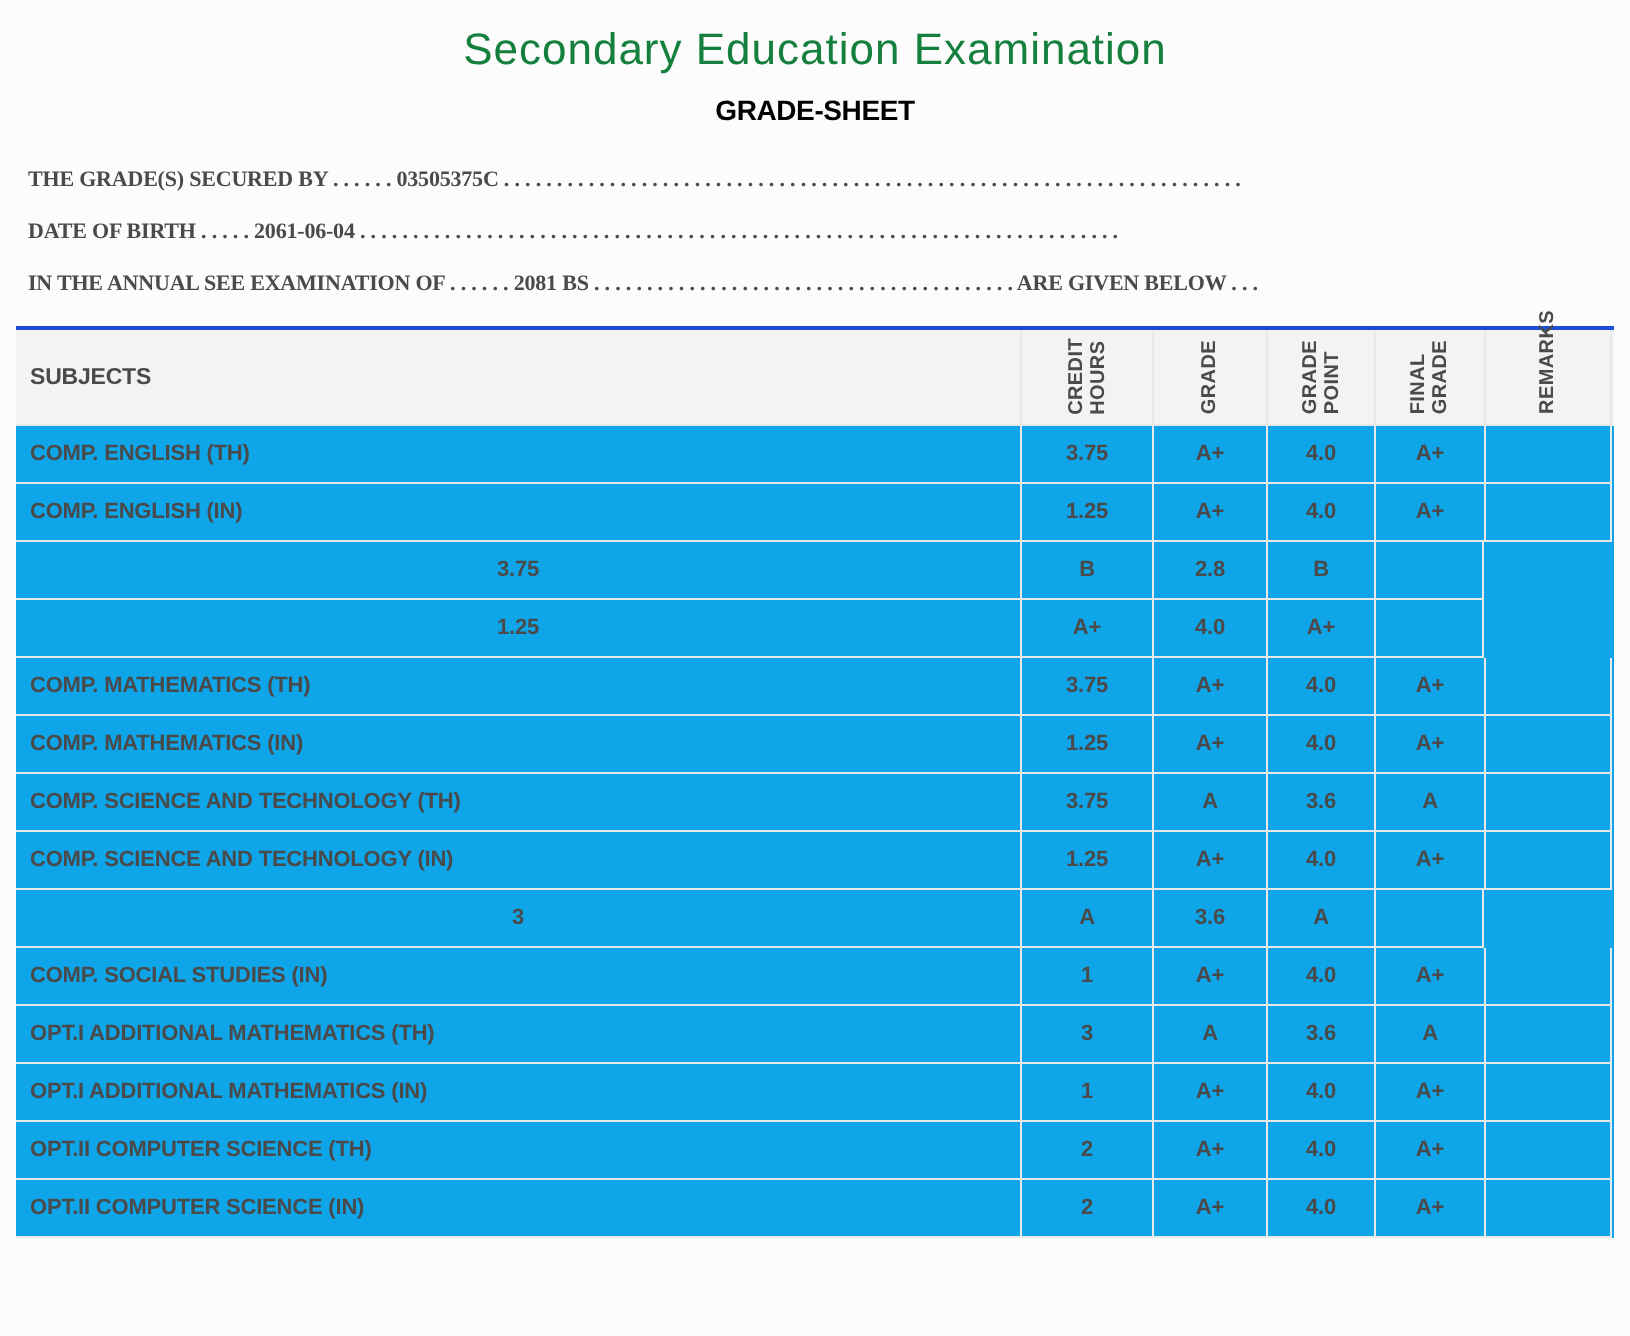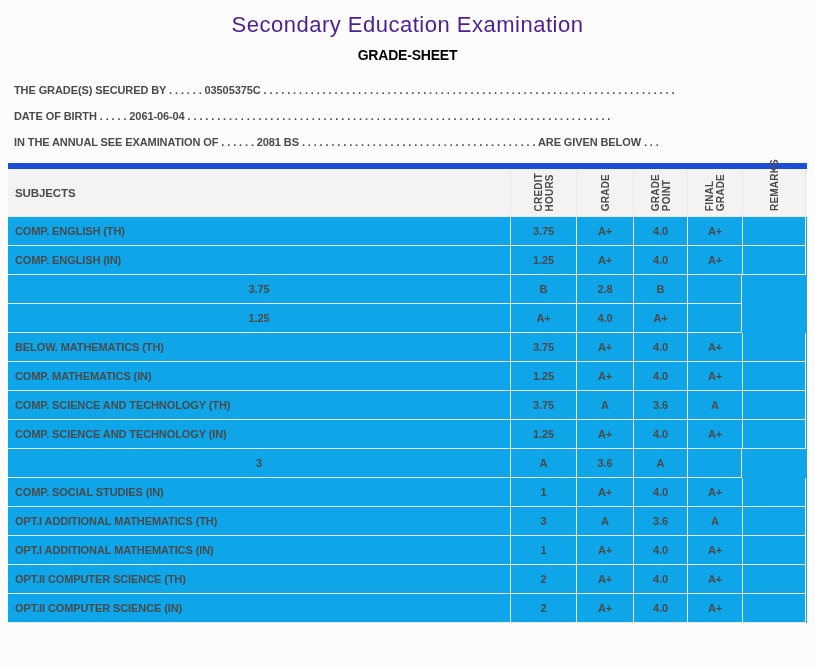--- a/index.html
+++ b/index.html
@@ -10,49 +10,50 @@
     color: #4a4a4a;
     padding: 8px;
   }
   .title {
     margin-top: 4px;
     text-align: center;
     font-size: 22px;
     font-weight: 400;
     line-height: 26px;
     letter-spacing: 0.5px;
-    color: #4c1d95;
+    color: #15803d;
   }
   .subtitle {
     margin-top: 9px;
     text-align: center;
     font-size: 14px;
     font-weight: 700;
     line-height: 16px;
     letter-spacing: -0.2px;
     color: #000000;
   }
   .info { margin-top: 14px; }
   .info-line {
     font-size: 11px;
     font-weight: 700;
     line-height: 26px;
     letter-spacing: -0.1px;
     padding-left: 6px;
     white-space: nowrap;
     overflow: hidden;
+    font-family: Liberation Serif, serif;
   }
   .table { margin-top: 8px; }
   .grid {
     display: grid;
     grid-template-columns: 502px 66px 57px 54px 55px 64px;
   }
   .thead {
     background: #f3f3f3;
-    border-top: 6px solid #1d4ed8;
+    border-top: 2px solid #1d4ed8;
   }
   .hcell {
     position: relative;
     height: 48px;
     border-bottom: 1px solid #e9e9e9;
   }
   .hcell + .hcell { border-left: 1px solid #e9e9e9; }
   .hcell:last-child { border-right: 1px solid #e9e9e9; }
   .subjects-th {
     display: flex;
@@ -166,21 +167,21 @@
 
   <div class="grid row">
     <div class="cell val">1.25</div>
     <div class="cell val">A+</div>
     <div class="cell val">4.0</div>
     <div class="cell val">A+</div>
     <div class="cell val"></div>
   </div>
 
   <div class="grid row">
-    <div class="cell subject-cell">BELOW. MATHEMATICS (TH)</div>
+    <div class="cell subject-cell">COMP. MATHEMATICS (TH)</div>
     <div class="cell val">3.75</div>
     <div class="cell val">A+</div>
     <div class="cell val">4.0</div>
     <div class="cell val">A+</div>
     <div class="cell val"></div>
   </div>
 
   <div class="grid row">
     <div class="cell subject-cell">COMP. MATHEMATICS (IN)</div>
     <div class="cell val">1.25</div>

